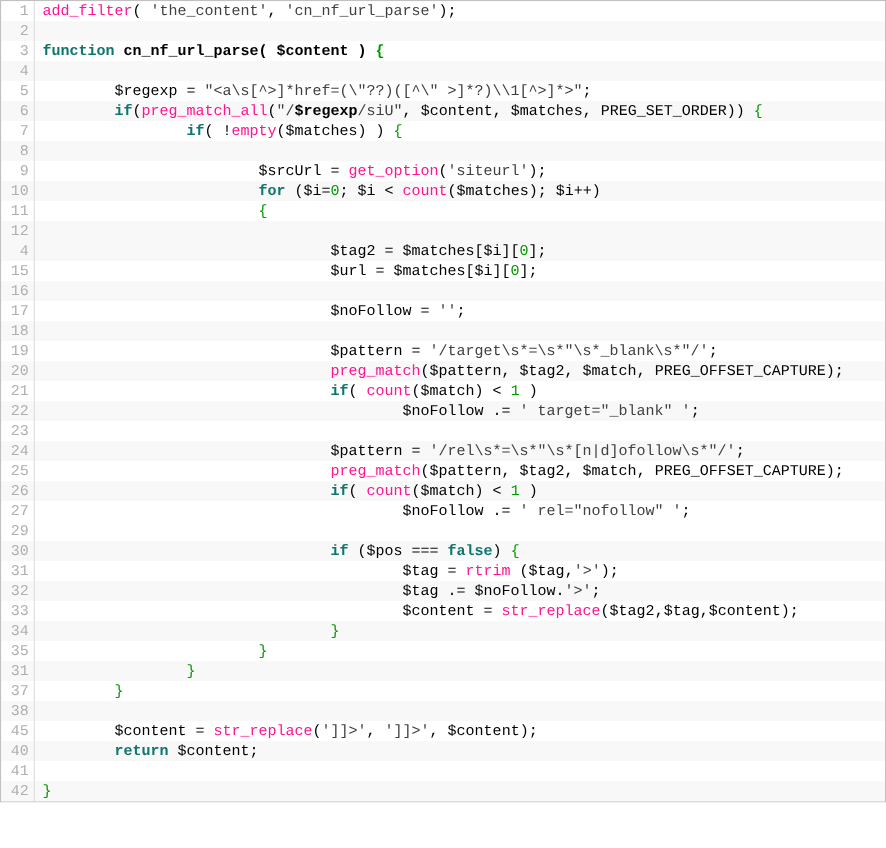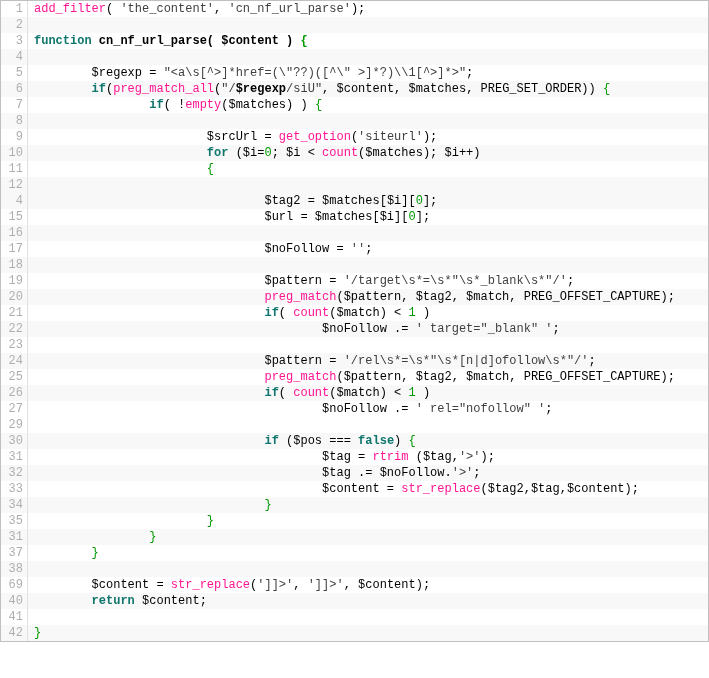--- a/index.html
+++ b/index.html
@@ -188,21 +188,21 @@
     </div>
     <div class="code-line odd">
       <div class="gutter">37</div>
       <div class="code"><span>        </span><span class="brace">}</span></div>
     </div>
     <div class="code-line even">
       <div class="gutter">38</div>
       <div class="code"></div>
     </div>
     <div class="code-line odd">
-      <div class="gutter">69</div>
+      <div class="gutter">45</div>
       <div class="code"><span>        </span><span class="var">$content</span><span> = </span><span class="fn">str_replace</span><span>(</span><span class="str">']]&gt;'</span><span>, </span><span class="str">']]&gt;'</span><span>, </span><span class="var">$content</span><span>);</span></div>
     </div>
     <div class="code-line even">
       <div class="gutter">40</div>
       <div class="code"><span>        </span><span class="kw">return</span><span> </span><span class="var">$content</span><span>;</span></div>
     </div>
     <div class="code-line odd">
       <div class="gutter">41</div>
       <div class="code"></div>
     </div>

